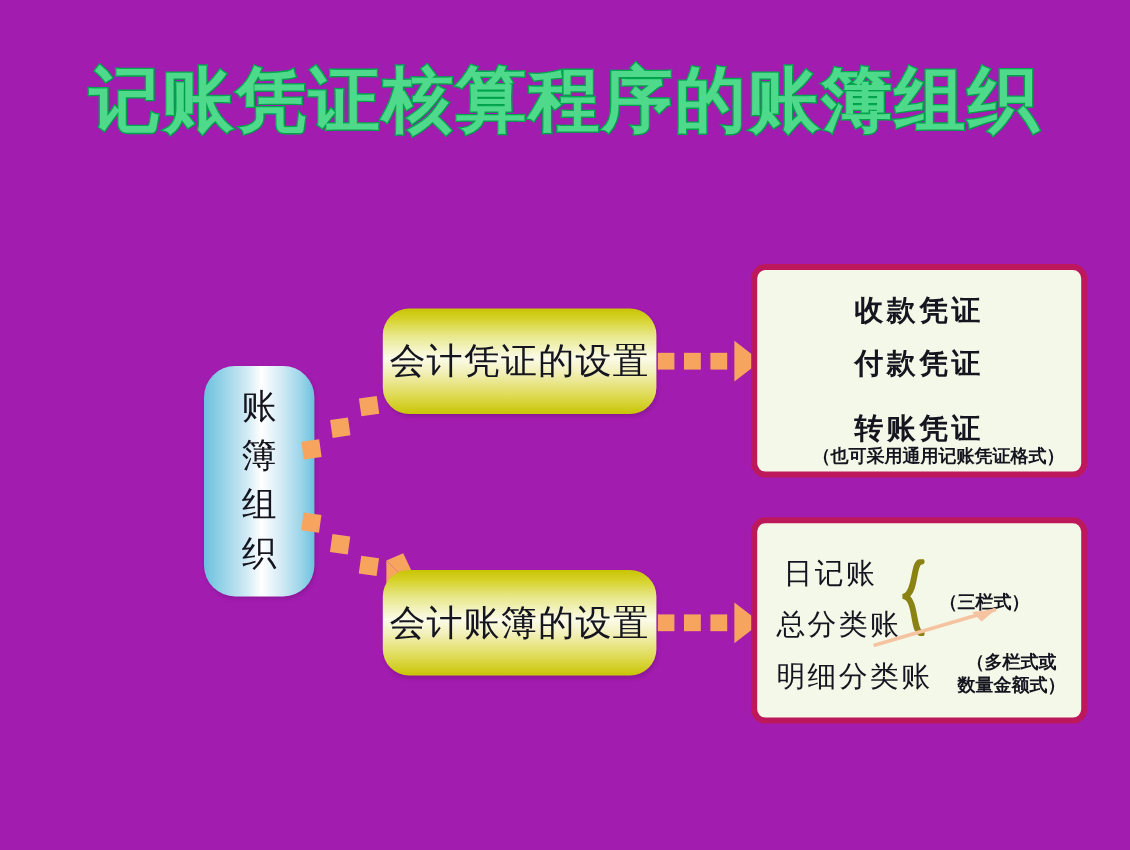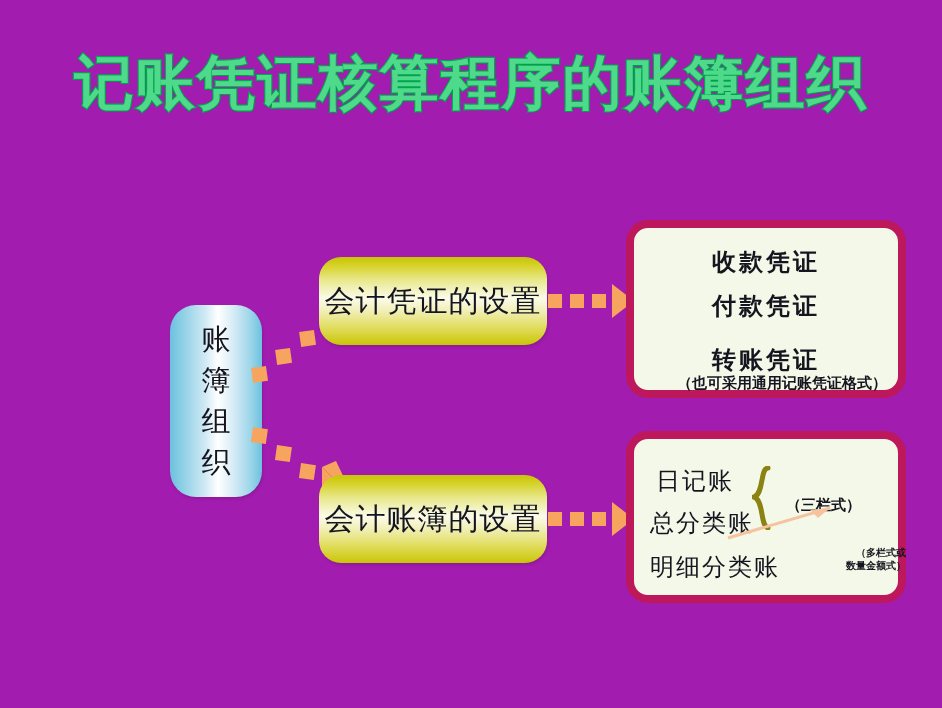--- a/index.html
+++ b/index.html
@@ -78,22 +78,22 @@
     font-size: 30px;
     color: #15151f;
     letter-spacing: 1px;
   }
   #ybox-vouchers { left: 319px; top: 257px; }
   #ybox-books    { left: 319px; top: 475px; }
 
   
   .gbox {
     position: absolute;
-    border: 8px solid #be185d;
-    border-radius: 22px;
+    border: 5px solid #be185d;
+    border-radius: 12px;
     background: #f4f8e8;
     box-sizing: border-box;
   }
   #gbox-vouchers {
     left: 626px; top: 220px; width: 280px; height: 178px;
   }
   #gbox-books {
     left: 626px; top: 431px; width: 280px; height: 172px;
   }
   .gline {
@@ -113,25 +113,25 @@
     text-align: center;
     font-size: 15px;
     font-weight: bold;
     letter-spacing: 0;
   }
   .b-item {
     font-size: 24px;
     letter-spacing: 2px;
   }
   .b-note {
-    font-size: 10px;
+    font-size: 15px;
     font-weight: bold;
     letter-spacing: 0;
     line-height: 1.25;
-    text-align: right;
+    text-align: center;
   }
 
   
   #brace {
     position: absolute;
     left: 752px;
     top: 466px;
     width: 22px;
     height: 64px;
     pointer-events: none;

